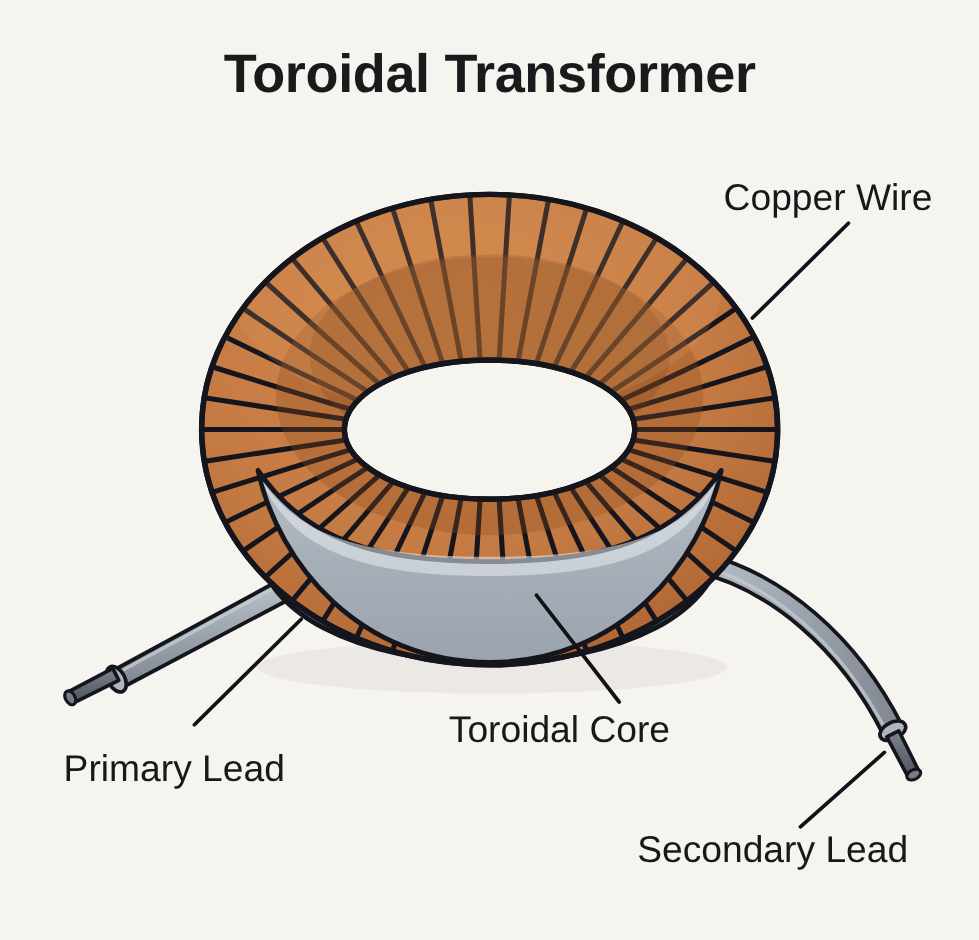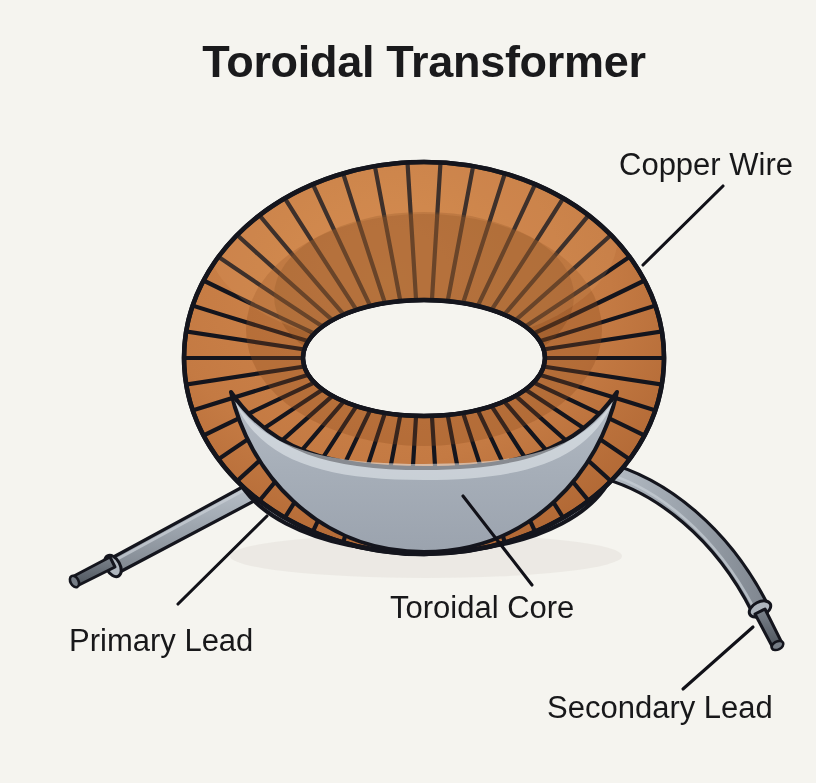--- a/index.html
+++ b/index.html
@@ -11,21 +11,20 @@
     width: 816px;
     height: 783px;
     overflow: hidden;
     font-family: "Liberation Sans", sans-serif;
   }
   #stage {
     position: relative;
     width: 668px;
     height: 783px;
     background: #f5f4ef;
-    margin-left: 16px;
   }
   #figure {
     position: absolute;
     inset: 0;
     display: block;
   }
   .diagram-title {
     font-size: 45px;
     font-weight: bold;
     fill: #1a1a1c;

